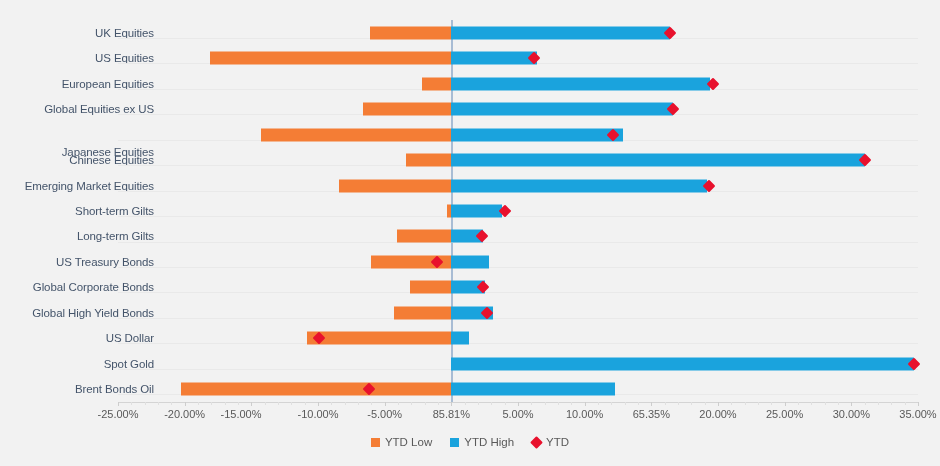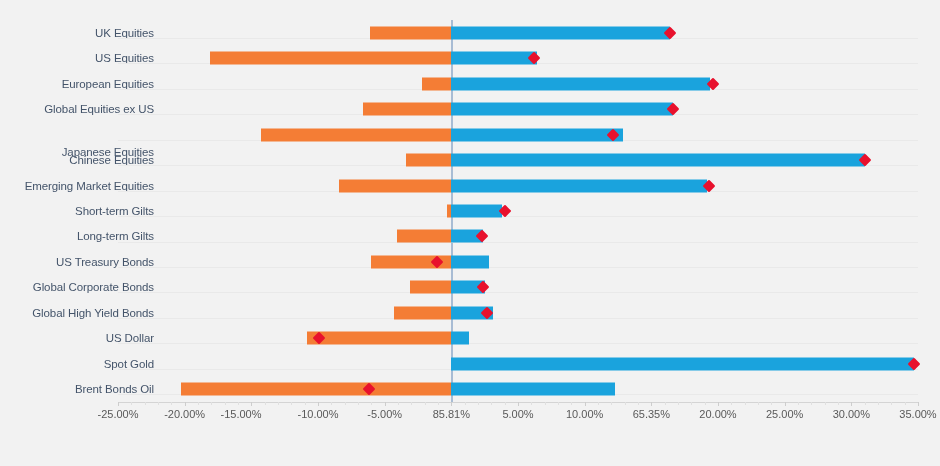--- a/index.html
+++ b/index.html
@@ -235,13 +235,27 @@
       <div class="tick" style="left: 733.333px;"></div>
       <div class="tick-label" style="left: 733.333px;">30.00%</div>
       <div class="minor-tick" style="left: 746.667px;"></div>
       <div class="minor-tick" style="left: 760px;"></div>
       <div class="minor-tick" style="left: 773.333px;"></div>
       <div class="minor-tick" style="left: 786.667px;"></div>
       <div class="tick" style="left: 800px;"></div>
       <div class="tick-label" style="left: 800px; text-align: right;">35.00%</div>
     </div>
 
+  <div class="legend">
+      <div class="legend-item">
+        <span class="swatch low"></span>
+        <span class="legend-label">YTD Low</span>
+      </div>
+      <div class="legend-item">
+        <span class="swatch high"></span>
+        <span class="legend-label">YTD High</span>
+      </div>
+      <div class="legend-item">
+        <span class="swatch diamond-sw"></span>
+        <span class="legend-label">YTD</span>
+      </div>
+    </div>
 </div>
 
 </body></html>

